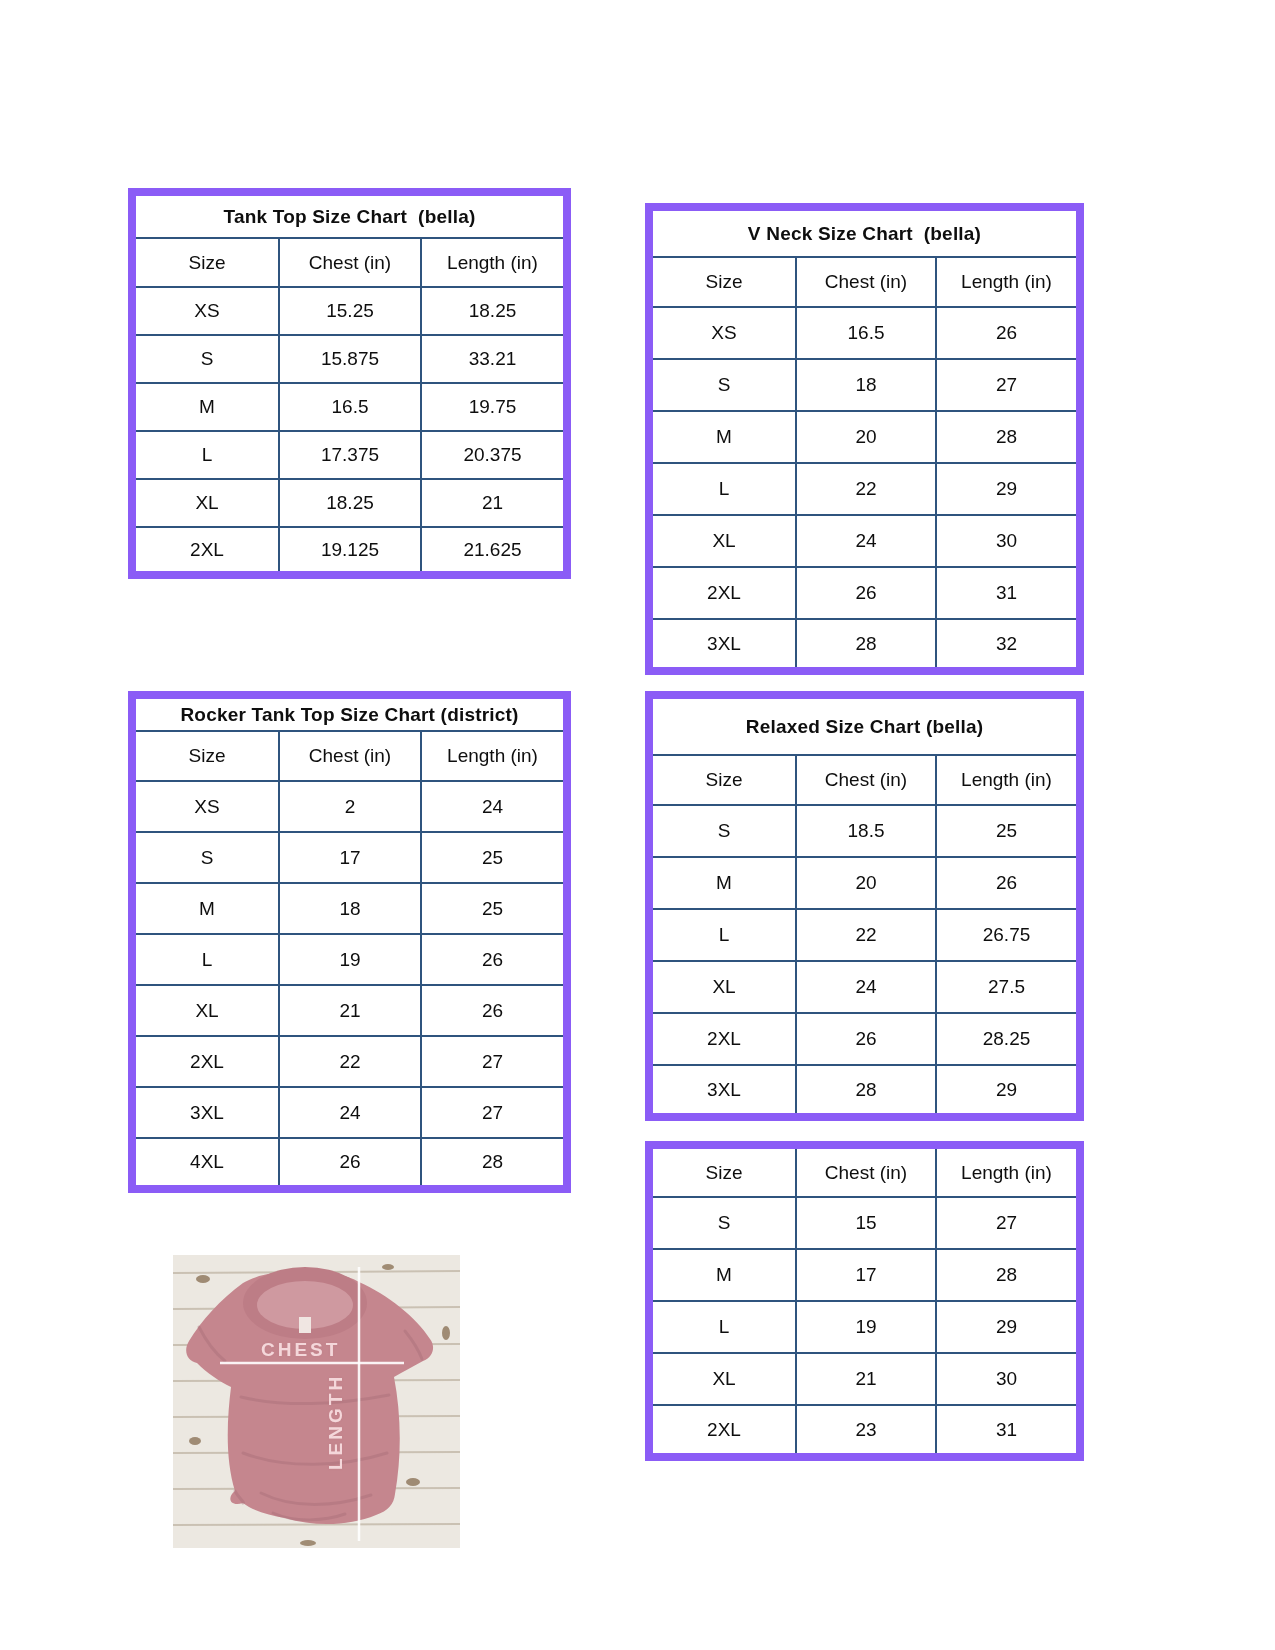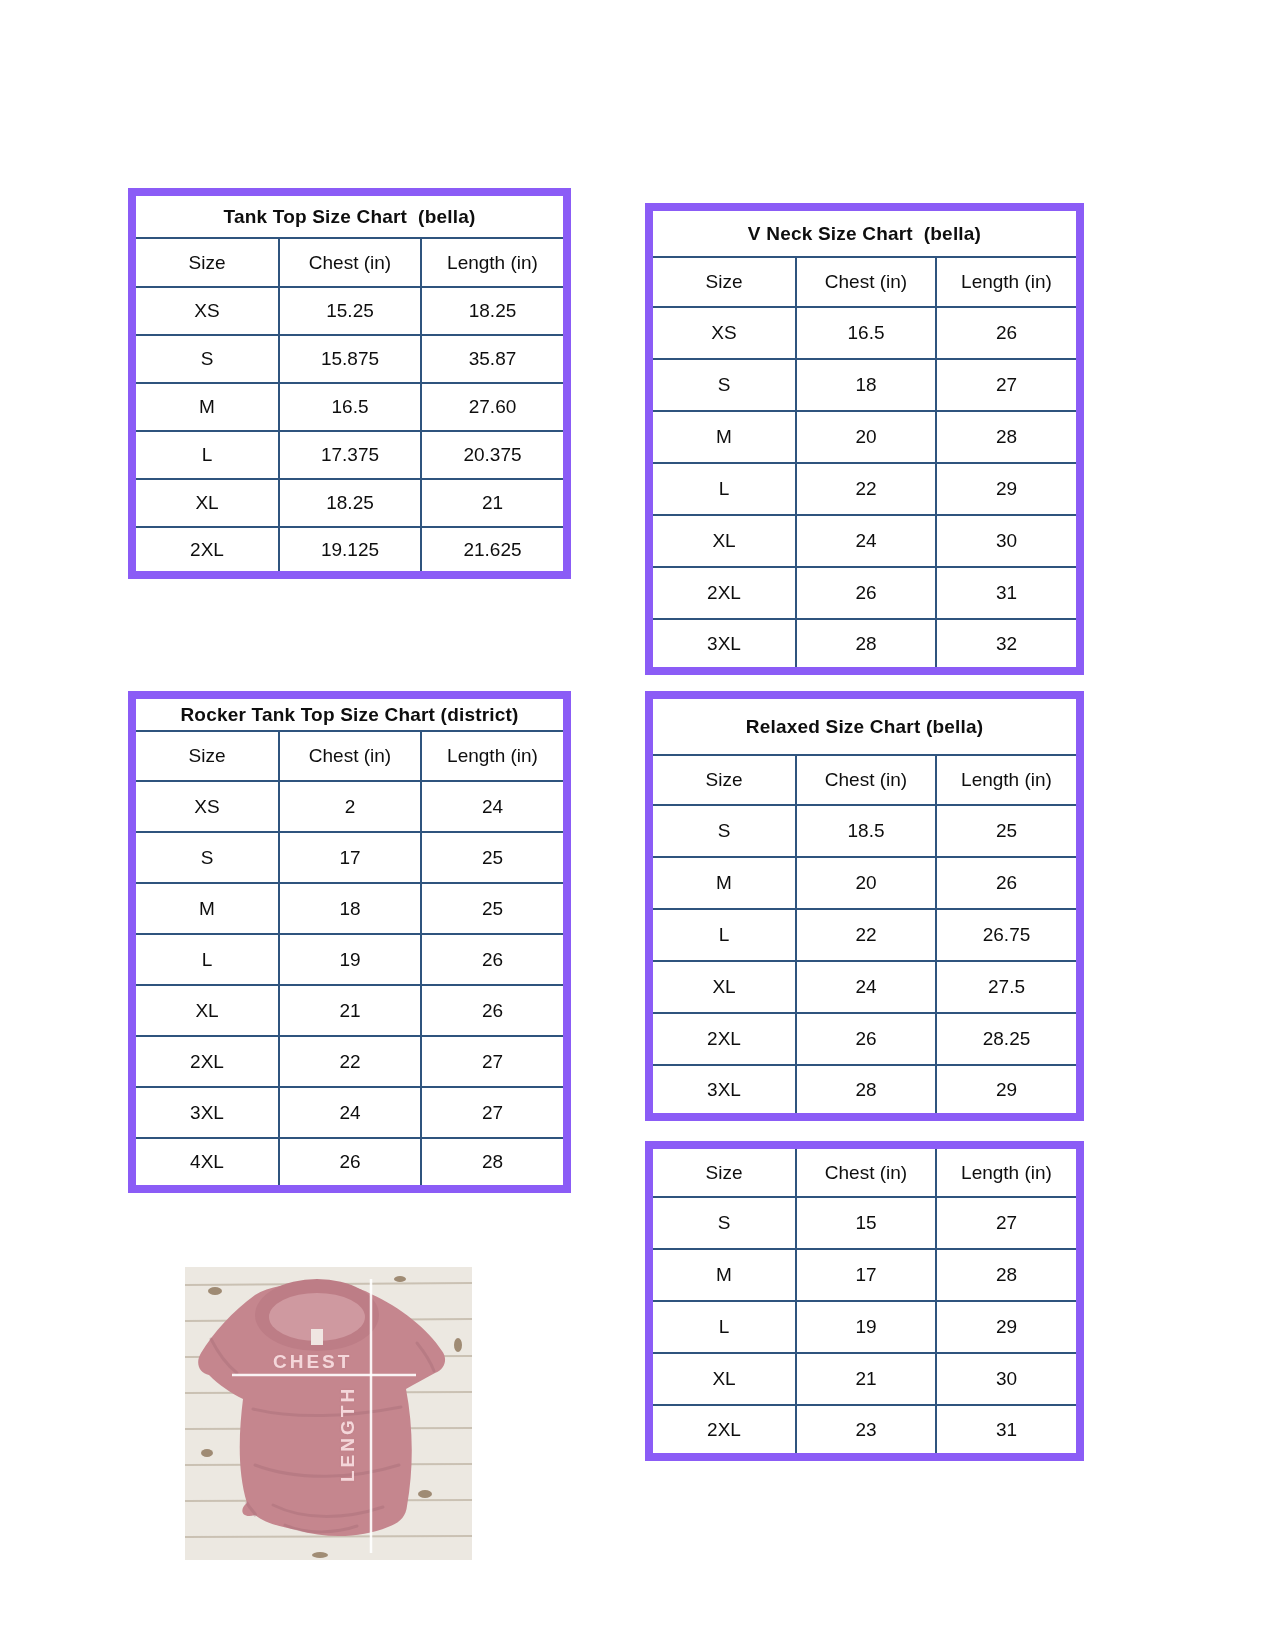--- a/index.html
+++ b/index.html
@@ -55,26 +55,26 @@
         <td>Length (in)</td>
       </tr>
       <tr style="height:48px">
             <td>XS</td>
             <td>15.25</td>
             <td>18.25</td>
           </tr>
       <tr style="height:48px">
             <td>S</td>
             <td>15.875</td>
-            <td>35.87</td>
+            <td>33.21</td>
           </tr>
       <tr style="height:48px">
             <td>M</td>
             <td>16.5</td>
-            <td>27.60</td>
+            <td>19.75</td>
           </tr>
       <tr style="height:48px">
             <td>L</td>
             <td>17.375</td>
             <td>20.375</td>
           </tr>
       <tr style="height:48px">
             <td>XL</td>
             <td>18.25</td>
             <td>21</td>
@@ -288,21 +288,21 @@
           </tr>
       <tr style="height:52px">
             <td>2XL</td>
             <td>23</td>
             <td>31</td>
           </tr>
     </tbody>
       </table>
   </section>
 
-  <figure class="shirt-figure" style="margin:12px">
+  <figure class="shirt-figure" style="margin:0">
     <svg width="287" height="293" viewBox="0 0 287 293">
 
       <rect x="0" y="0" width="287" height="293" fill="#ece8e1"></rect>
       <g stroke="#bfb4a4" stroke-width="2" opacity="0.75">
         <line x1="0" y1="18" x2="287" y2="16"></line>
         <line x1="0" y1="54" x2="287" y2="52"></line>
         <line x1="0" y1="90" x2="287" y2="89"></line>
         <line x1="0" y1="126" x2="287" y2="125"></line>
         <line x1="0" y1="162" x2="287" y2="161"></line>
         <line x1="0" y1="198" x2="287" y2="197"></line>

